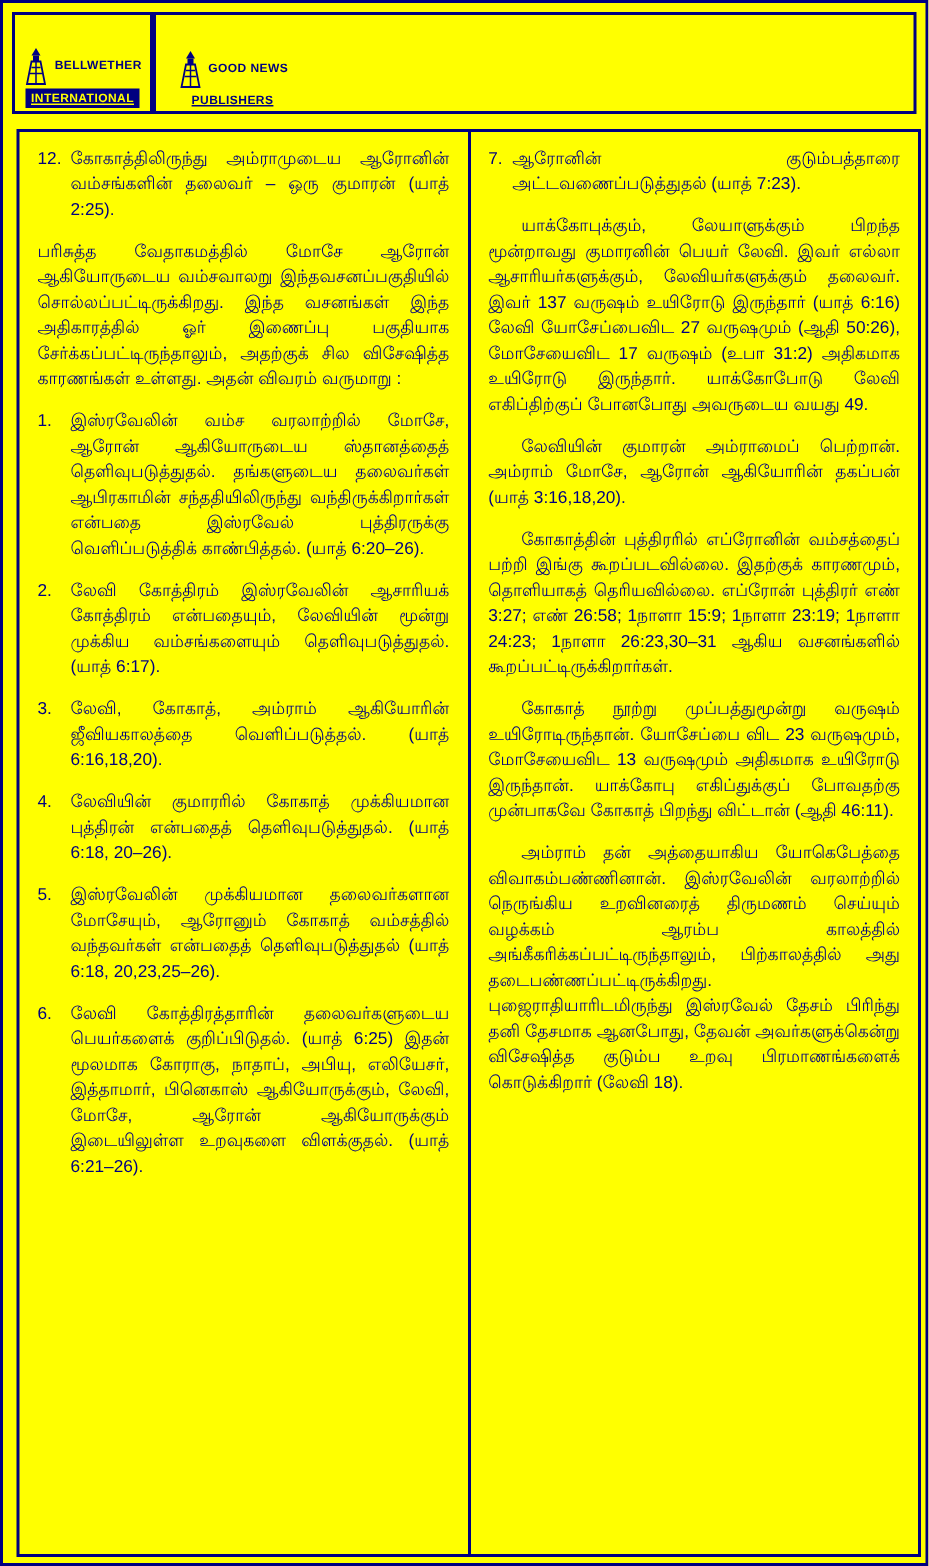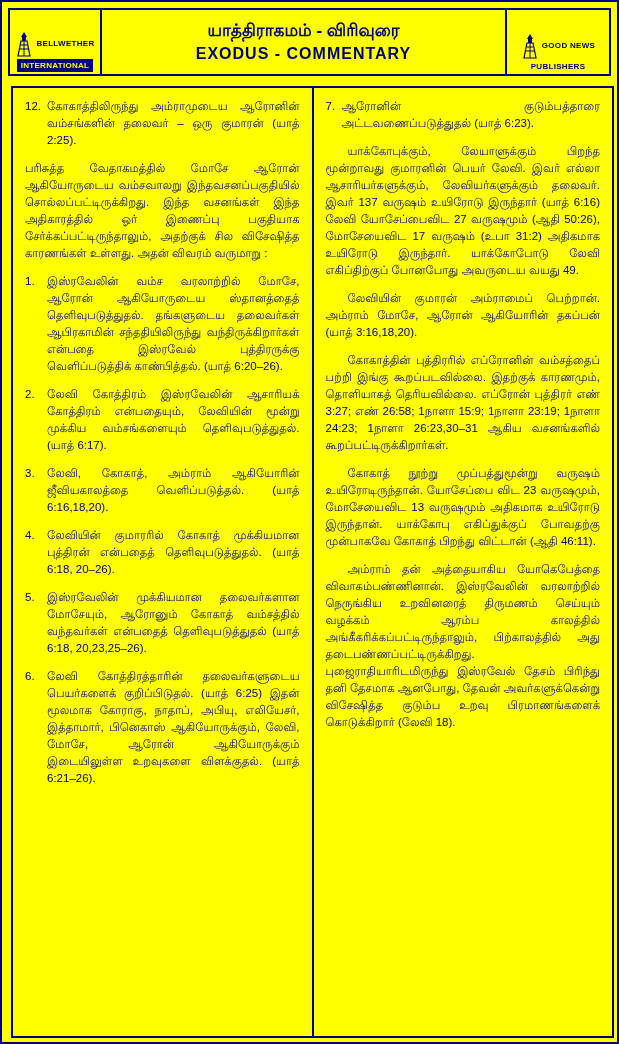--- a/index.html
+++ b/index.html
@@ -70,20 +70,21 @@
   .logo-line2 {
     font-size: 8px;
     font-weight: bold;
     color: #ffff00;
     background: #000080;
     letter-spacing: 0.3px;
     line-height: 11px;
     padding: 1px 4px;
     margin-top: 2px;
     white-space: nowrap;
+    text-decoration: underline;
   }
   .logo-line2.plain {
     color: #000080;
     background: transparent;
     padding: 0;
   }
   .title-box {
     flex: 1;
     display: flex;
     flex-direction: column;
@@ -172,24 +173,20 @@
           <polygon points="3,25 15,25 12,10 6,10" fill="none" stroke="#000080" stroke-width="1.2"></polygon>
           <line x1="5" y1="18" x2="13" y2="18" stroke="#000080" stroke-width="1"></line>
           <line x1="6" y1="14" x2="12" y2="14" stroke="#000080" stroke-width="1"></line>
           <line x1="9" y1="10" x2="9" y2="25" stroke="#000080" stroke-width="1"></line>
         </svg>
         <div class="logo-line1">BELLWETHER</div>
       </div>
       <div class="logo-line2">INTERNATIONAL</div>
     </div>
 
-    <div class="title-box">
-      <div class="title-ta">யாத்திராகமம் - விரிவுரை</div>
-      <div class="title-en">EXODUS  -  COMMENTARY</div>
-    </div>
 
     <div class="logo-box right">
       <div class="logo-row">
         <svg class="logo-mark" viewBox="0 0 18 26">
           <polygon points="9,1 12,6 6,6" fill="#000080"></polygon>
           <rect x="7" y="6" width="4" height="4" fill="#000080"></rect>
           <polygon points="3,25 15,25 12,10 6,10" fill="none" stroke="#000080" stroke-width="1.2"></polygon>
           <line x1="5" y1="18" x2="13" y2="18" stroke="#000080" stroke-width="1"></line>
           <line x1="6" y1="14" x2="12" y2="14" stroke="#000080" stroke-width="1"></line>
           <line x1="9" y1="10" x2="9" y2="25" stroke="#000080" stroke-width="1"></line>
@@ -241,21 +238,21 @@
         <div class="num">6.</div>
         <div class="txt">லேவி கோத்திரத்தாரின் தலைவர்களுடைய பெயர்களைக் குறிப்பிடுதல். (யாத் 6:25) இதன் மூலமாக கோராகு, நாதாப், அபியு, எலியேசர், இத்தாமார், பினெகாஸ் ஆகியோருக்கும், லேவி, மோசே, ஆரோன் ஆகியோருக்கும் இடையிலுள்ள உறவுகளை விளக்குதல். (யாத் 6:21–26).</div>
       </div>
 
     </div>
 
     <div class="col right">
 
       <div class="num-item wide">
         <div class="num">7.</div>
-        <div class="txt">ஆரோனின் குடும்பத்தாரை அட்டவணைப்படுத்துதல் (யாத் 6:23).</div>
+        <div class="txt">ஆரோனின் குடும்பத்தாரை அட்டவணைப்படுத்துதல் (யாத் 7:23).</div>
       </div>
 
       <p class="para indent">யாக்கோபுக்கும், லேயாளுக்கும் பிறந்த மூன்றாவது குமாரனின் பெயர் லேவி. இவர் எல்லா ஆசாரியர்களுக்கும், லேவியர்களுக்கும் தலைவர். இவர் 137 வருஷம் உயிரோடு இருந்தார் (யாத் 6:16) லேவி யோசேப்பைவிட 27 வருஷமும் (ஆதி 50:26), மோசேயைவிட 17 வருஷம் (உபா 31:2) அதிகமாக உயிரோடு இருந்தார். யாக்கோபோடு லேவி எகிப்திற்குப் போனபோது அவருடைய வயது 49.</p>
       <p class="para indent">லேவியின் குமாரன் அம்ராமைப் பெற்றான். அம்ராம் மோசே, ஆரோன் ஆகியோரின் தகப்பன் (யாத் 3:16,18,20).</p>
       <p class="para indent">கோகாத்தின் புத்திரரில் எப்ரோனின் வம்சத்தைப் பற்றி இங்கு கூறப்படவில்லை. இதற்குக் காரணமும், தொளியாகத் தெரியவில்லை. எப்ரோன் புத்திரர் எண் 3:27; எண் 26:58; 1நாளா 15:9; 1நாளா 23:19; 1நாளா 24:23; 1நாளா 26:23,30–31 ஆகிய வசனங்களில் கூறப்பட்டிருக்கிறார்கள்.</p>
       <p class="para indent">கோகாத் நூற்று முப்பத்துமூன்று வருஷம் உயிரோடிருந்தான். யோசேப்பை விட 23 வருஷமும், மோசேயைவிட 13 வருஷமும் அதிகமாக உயிரோடு இருந்தான். யாக்கோபு எகிப்துக்குப் போவதற்கு முன்பாகவே கோகாத் பிறந்து விட்டான் (ஆதி 46:11).</p>
       <p class="para indent">அம்ராம் தன் அத்தையாகிய யோகெபேத்தை விவாகம்பண்ணினான். இஸ்ரவேலின் வரலாற்றில் நெருங்கிய உறவினரைத் திருமணம் செய்யும் வழக்கம் ஆரம்ப காலத்தில் அங்கீகரிக்கப்பட்டிருந்தாலும், பிற்காலத்தில் அது தடைபண்ணப்பட்டிருக்கிறது. புஜைராதியாரிடமிருந்து இஸ்ரவேல் தேசம் பிரிந்து தனி தேசமாக ஆனபோது, தேவன் அவர்களுக்கென்று விசேஷித்த குடும்ப உறவு பிரமாணங்களைக் கொடுக்கிறார் (லேவி 18).</p>
 
     </div>
 

